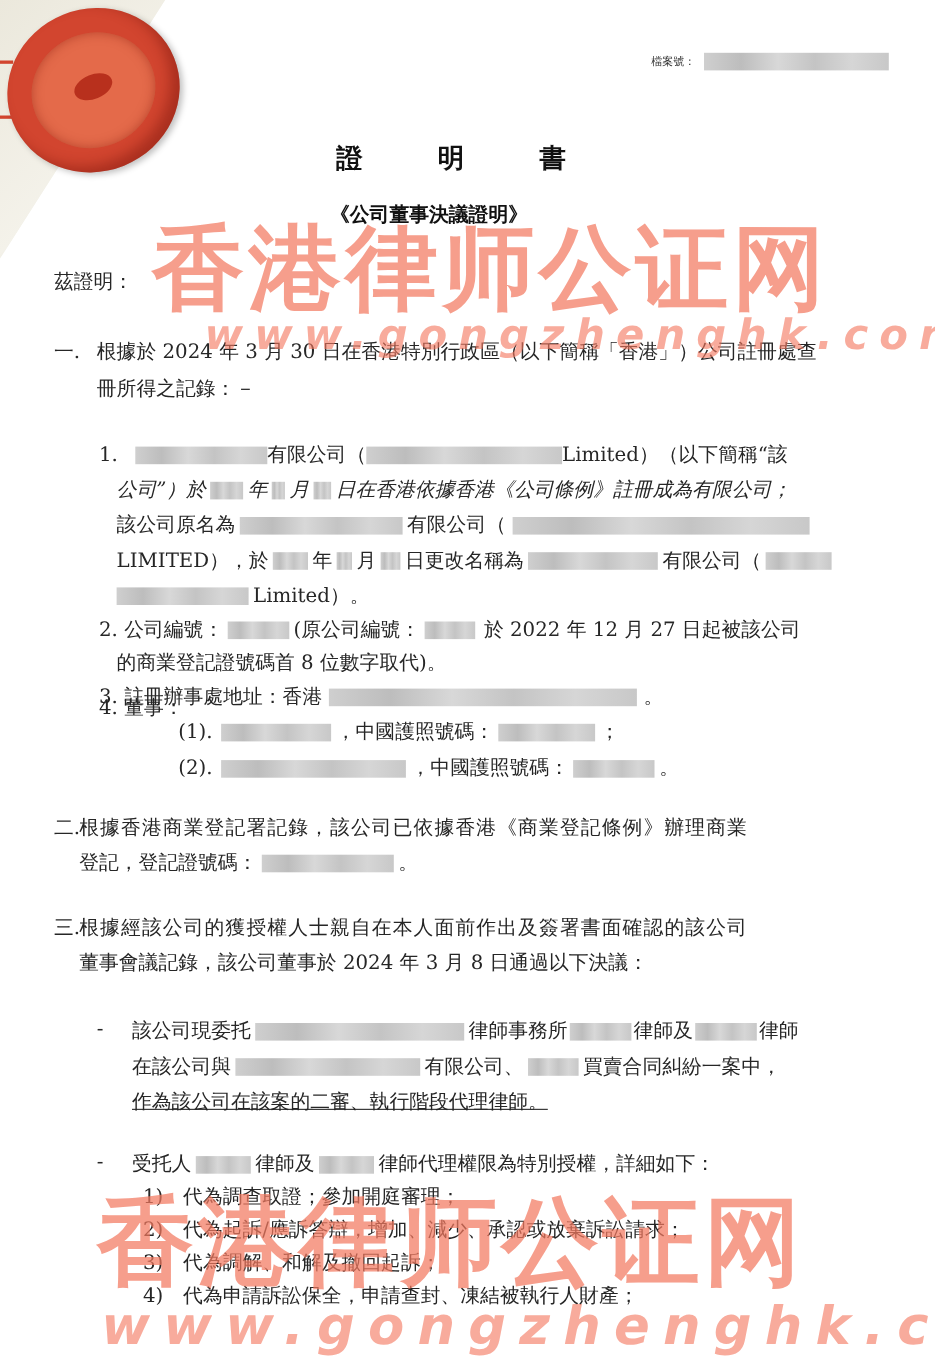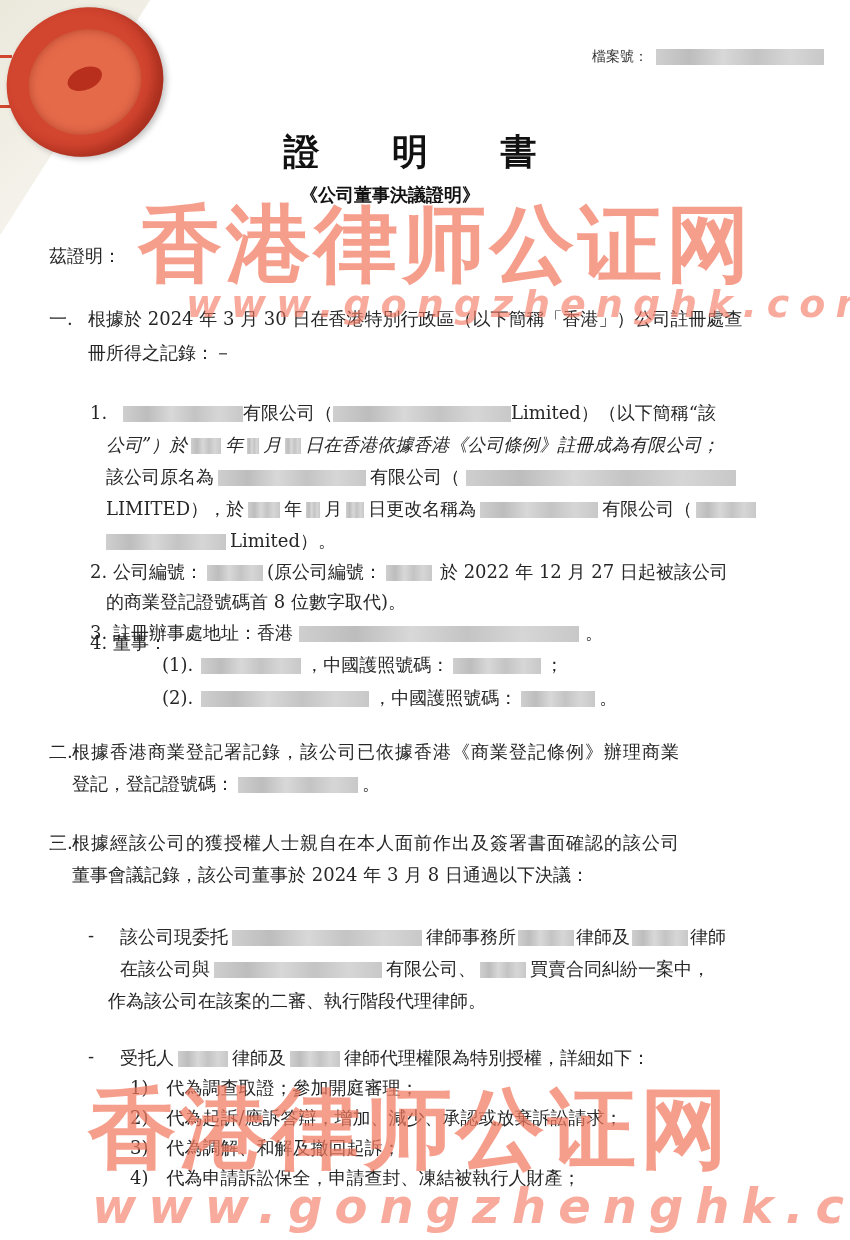--- a/index.html
+++ b/index.html
@@ -27,27 +27,27 @@
     position: absolute; left: 22px; top: 22px; width: 114px; height: 104px; border-radius: 50%;
     background: #e46a4a; box-shadow: inset 0 0 10px rgba(140,30,15,.5);
   }
   .seal-hole {
     position: absolute; left: 40px; top: 38px; width: 36px; height: 22px; border-radius: 50%;
     background: #b8301d;
   }
   .seal-string { position: absolute; left: 0; top: 55px; width: 12px; height: 3px; background: #d2452f; }
   .seal-string2 { position: absolute; left: 0; top: 105px; width: 14px; height: 3px; background: #d2452f; }
 
-  .file-no { position: absolute; left: 592px; top: 48px; font-size: 14px; color: #333;
+  .file-no { position: absolute; left: 592px; top: 48px; font-size: 10px; color: #333;
     font-family: "DejaVu Sans", sans-serif; display: flex; align-items: center; }
   .redact { display: inline-block; background: linear-gradient(90deg,#cfcfcf,#bdbdbd 20%,#d8d8d8 40%,#c4c4c4 60%,#d6d6d6 80%,#c8c8c8);
     height: 16px; vertical-align: middle; filter: blur(.6px); }
 
   .title { position: absolute; left: 0; width: 850px; top: 128px; text-align: center;
-    font-size: 36px; font-weight: bold; letter-spacing: 30px; color: #111;
+    font-size: 24px; font-weight: bold; letter-spacing: 30px; color: #111;
     font-family: "DejaVu Sans", sans-serif; }
   .subtitle { position: absolute; left: 0; width: 780px; top: 183px; text-align: center;
     font-size: 18px; font-weight: bold; color: #111; font-family: "DejaVu Sans", sans-serif; }
 
   .wm-big { position: absolute; font-family: "DejaVu Sans", sans-serif; font-weight: bold;
     color: rgba(243,120,95,.72); font-size: 84px; letter-spacing: 4px; white-space: nowrap; z-index: 5; }
   .wm-url { position: absolute; font-family: "DejaVu Sans", sans-serif; font-style: italic; font-weight: bold;
     color: rgba(243,120,95,.62); font-size: 46px; letter-spacing: 12px; white-space: nowrap; z-index: 5; }
 
   .line { position: absolute; font-size: 18px; white-space: nowrap; color: #262626; z-index: 2; }
@@ -123,21 +123,21 @@
 <div class="line" style="left:72px;top:831px;letter-spacing:1px;">根據經該公司的獲授權人士親自在本人面前作出及簽署書面確認的該公司</div>
 <div class="line" style="left:72px;top:863px;">董事會議記錄，該公司董事於 2024 年 3 月 8 日通過以下決議：</div>
 
 <div class="line" style="left:88px;top:925px;">-</div>
 <div class="line" style="left:120px;top:925px;">
   <span>該公司現委托</span><span class="redact" style="width:190px;margin:0 4px;"></span><span>律師事務所</span><span class="redact" style="width:56px;margin:0 2px;"></span><span>律師及</span><span class="redact" style="width:56px;margin:0 2px;"></span><span>律師</span>
 </div>
 <div class="line" style="left:120px;top:957px;">
   <span>在該公司與</span><span class="redact" style="width:168px;margin:0 4px;"></span><span>有限公司、</span><span class="redact" style="width:46px;margin:0 4px;"></span><span>買賣合同糾紛一案中，</span>
 </div>
-<div class="line" style="left:108px;top:989px;">作為該公司在該案的二審、執行階段代理律師。</div>
+<div class="line" style="left:120px;top:989px;text-decoration:underline;">作為該公司在該案的二審、執行階段代理律師。</div>
 
 <div class="line" style="left:88px;top:1046px;">-</div>
 <div class="line" style="left:120px;top:1046px;">
   <span>受托人</span><span class="redact" style="width:50px;margin:0 4px;"></span><span>律師及</span><span class="redact" style="width:50px;margin:0 4px;"></span><span>律師代理權限為特別授權，詳細如下：</span>
 </div>
 <div class="line" style="left:130px;top:1076px;">1)　代為調查取證；參加開庭審理；</div>
 <div class="line" style="left:130px;top:1106px;">2)　代為起訴/應訴答辯，增加、減少、承認或放棄訴訟請求；</div>
 <div class="line" style="left:130px;top:1136px;">3)　代為調解、和解及撤回起訴；</div>
 <div class="line" style="left:130px;top:1166px;">4)　代為申請訴訟保全，申請查封、凍結被執行人財產；</div>
 

